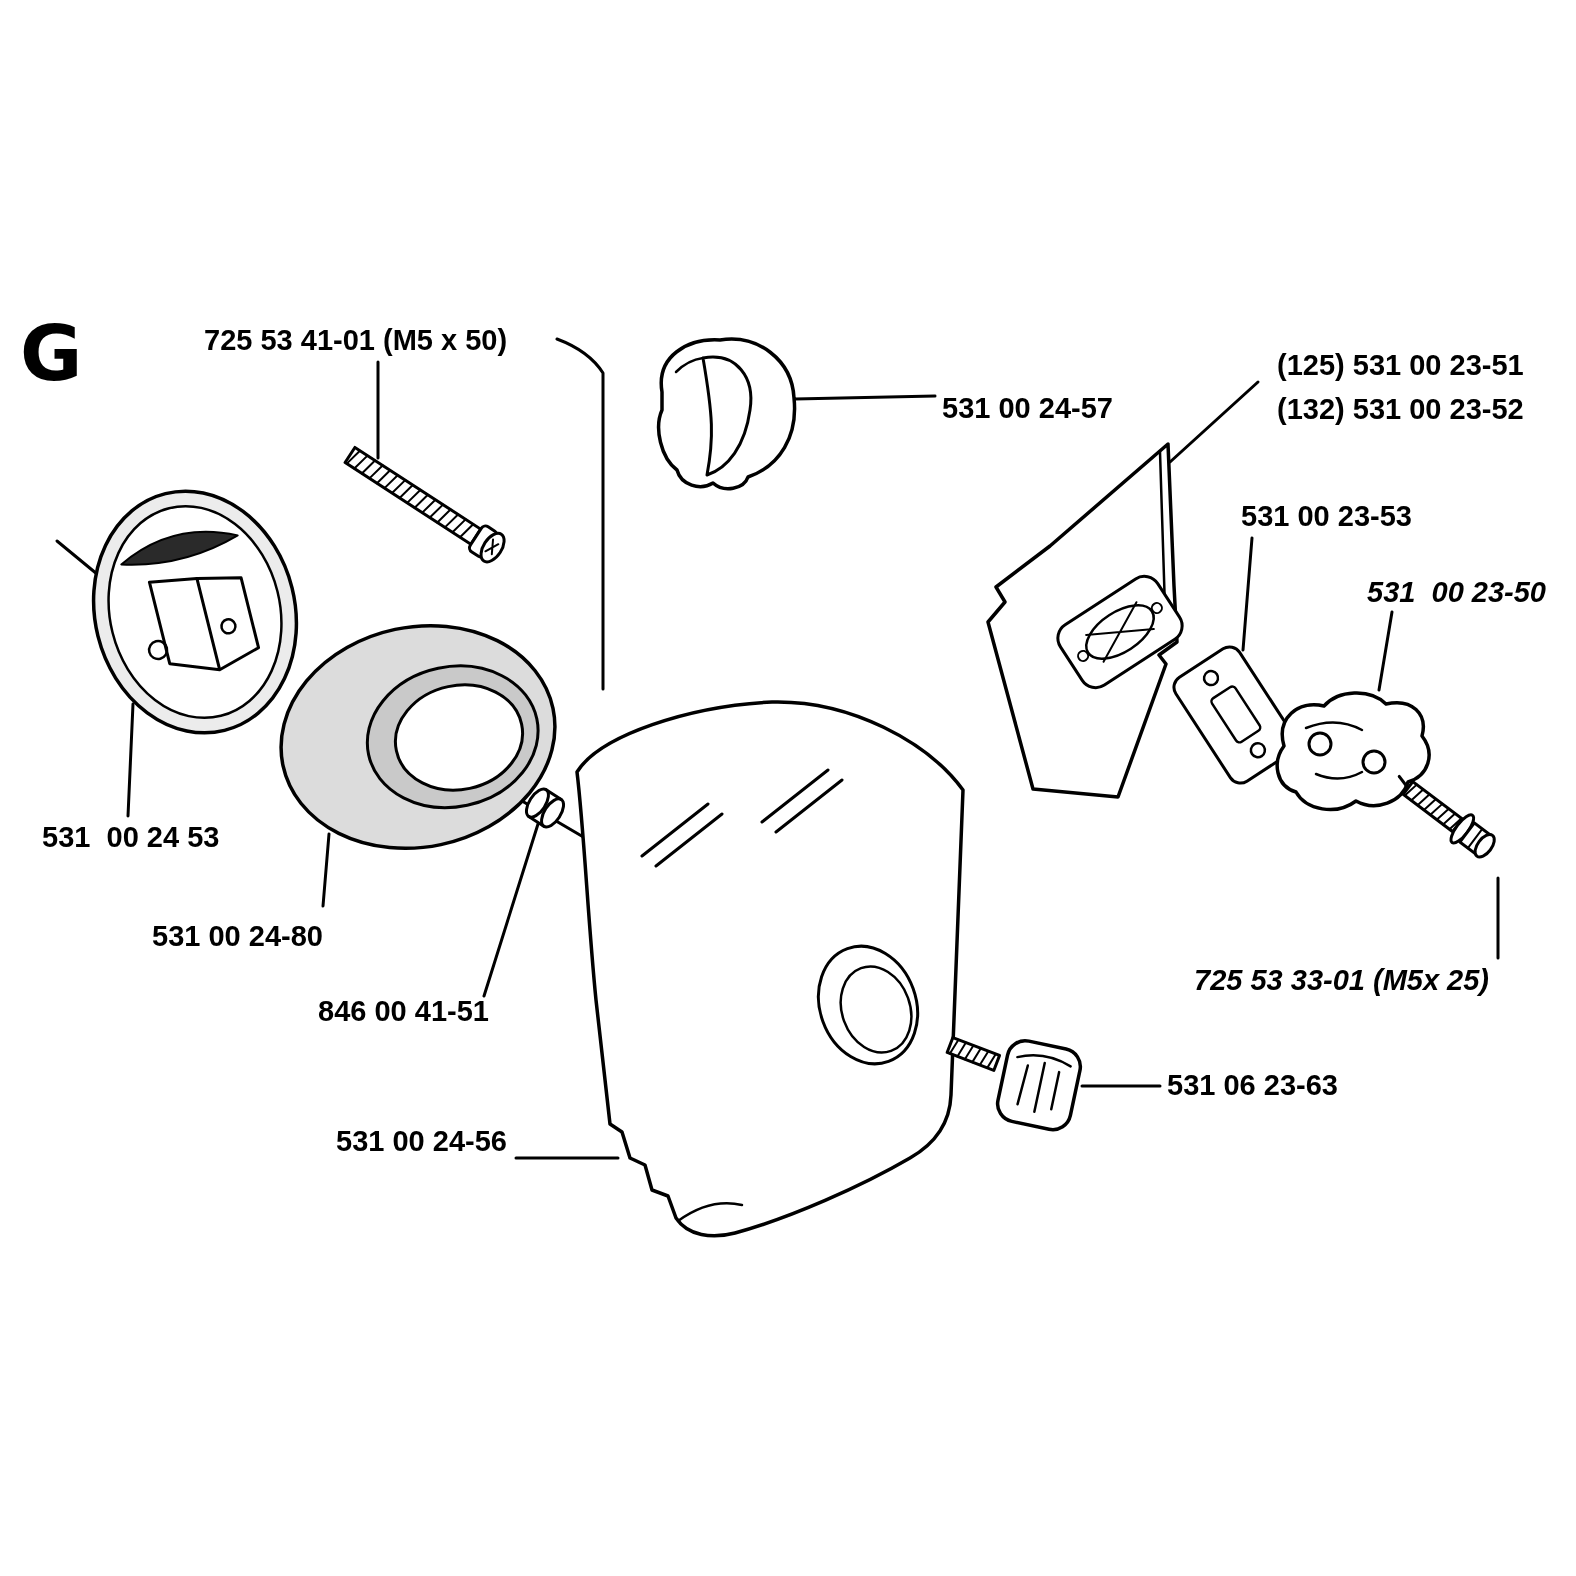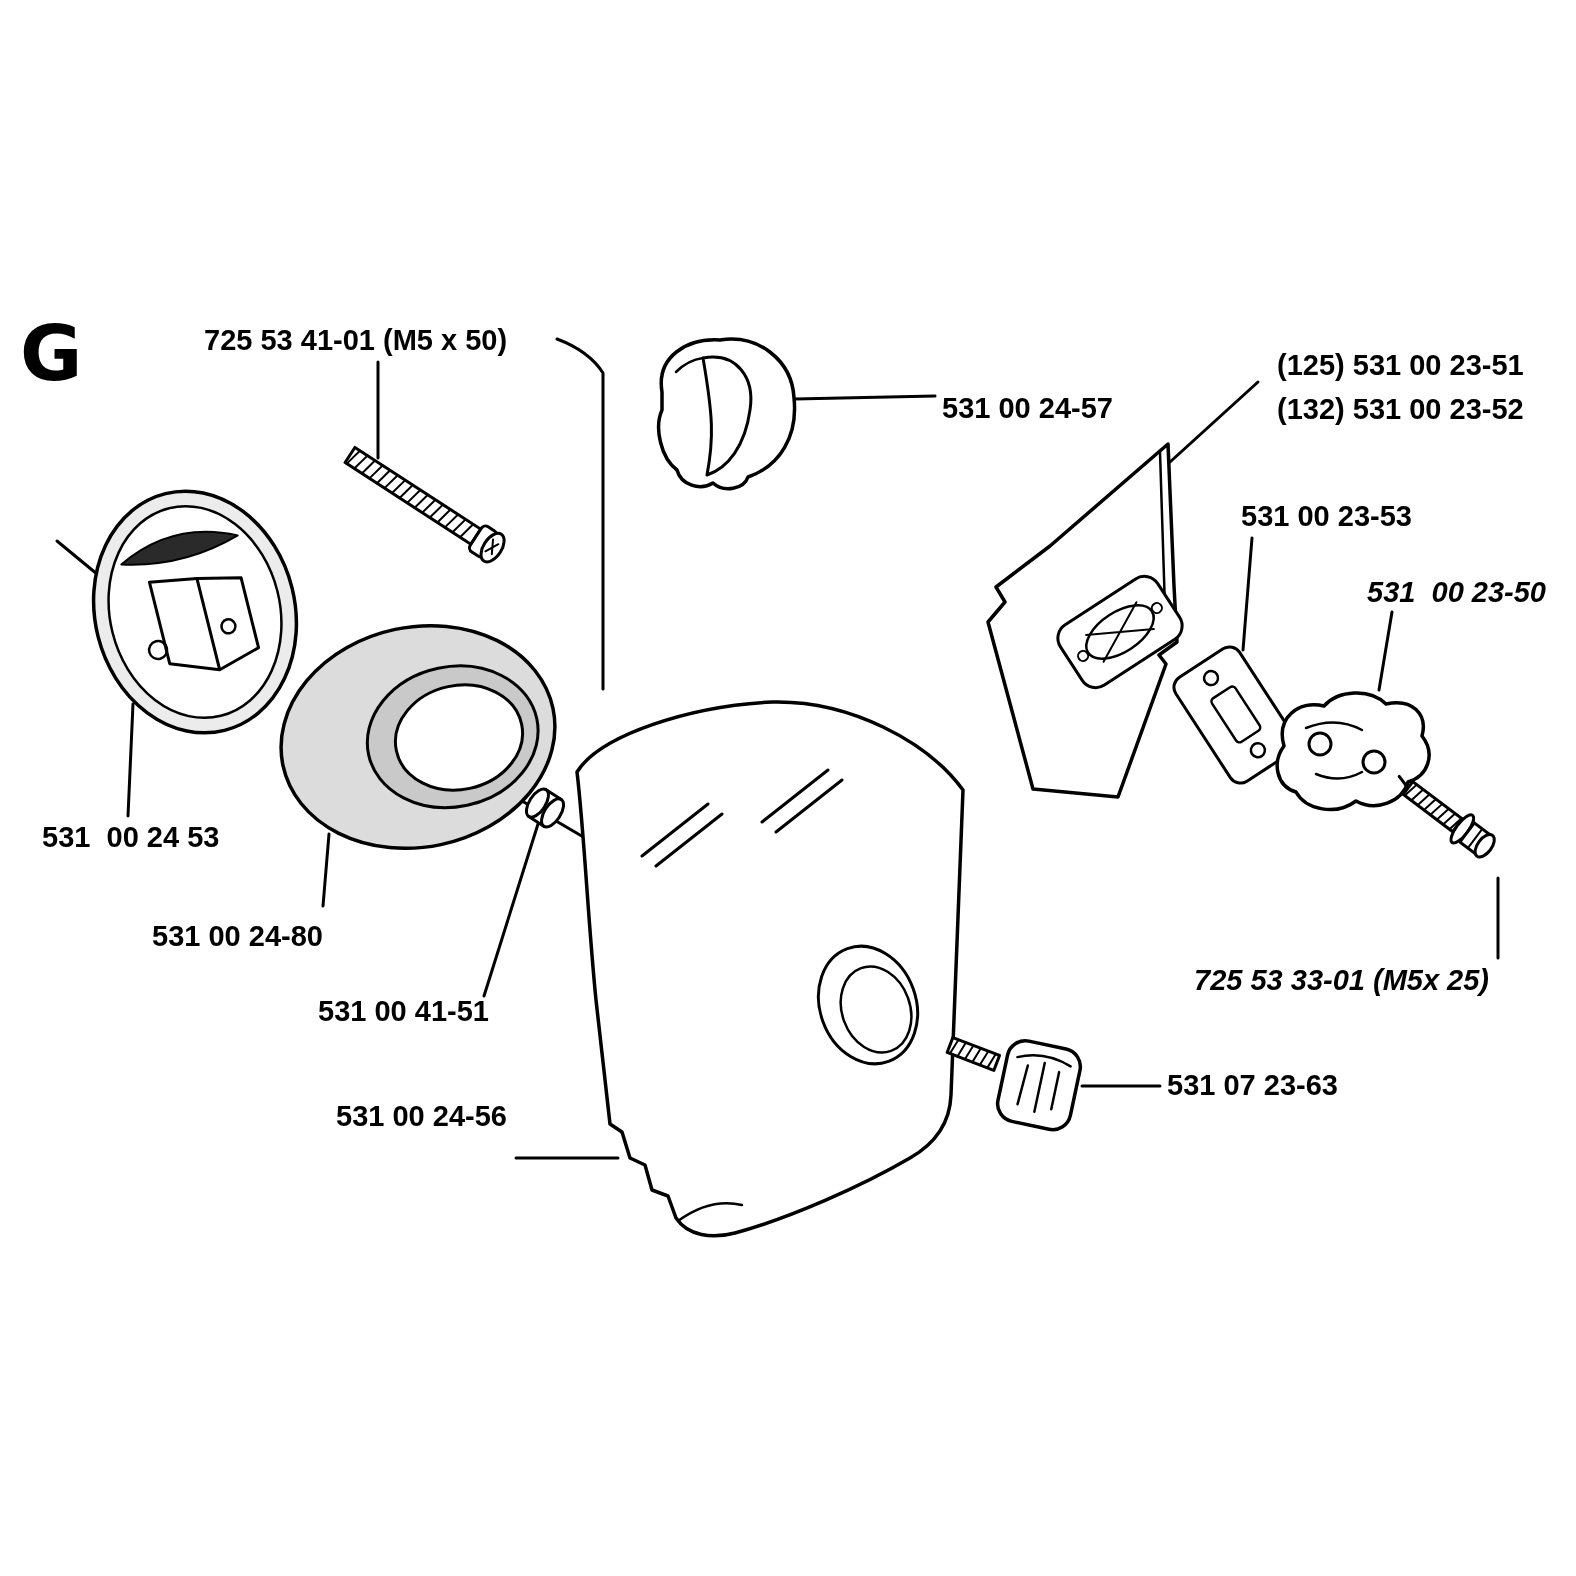--- a/index.html
+++ b/index.html
@@ -190,18 +190,18 @@
   <div class="section-letter">G</div>
 
   <div class="part-label" style="left:204px; top:325px;">725 53 41-01 (M5 x 50)</div>
   <div class="part-label" style="left:942px; top:393px;">531 00 24-57</div>
   <div class="part-label" style="left:1277px; top:350px;">(125) 531 00 23-51</div>
   <div class="part-label" style="left:1277px; top:394px;">(132) 531 00 23-52</div>
   <div class="part-label" style="left:1241px; top:501px;">531 00 23-53</div>
   <div class="part-label" style="left:1367px; top:577px;font-style:italic;">531  00 23-50</div>
   <div class="part-label" style="left:42px;  top:822px;">531  00 24 53</div>
   <div class="part-label" style="left:152px; top:921px;">531 00 24-80</div>
-  <div class="part-label" style="left:318px; top:996px;">531 00 41-51</div>
+  <div class="part-label" style="left:318px; top:996px;">846 00 41-51</div>
   <div class="part-label" style="left:1194px; top:965px;font-style:italic;">725 53 33-01 (M5x 25)</div>
-  <div class="part-label" style="left:1167px; top:1070px;">531 07 23-63</div>
-  <div class="part-label" style="left:336px; top:1101px;">531 00 24-56</div>
+  <div class="part-label" style="left:1167px; top:1070px;">531 06 23-63</div>
+  <div class="part-label" style="left:336px; top:1126px;">531 00 24-56</div>
 
 </div>
 
 </body></html>

